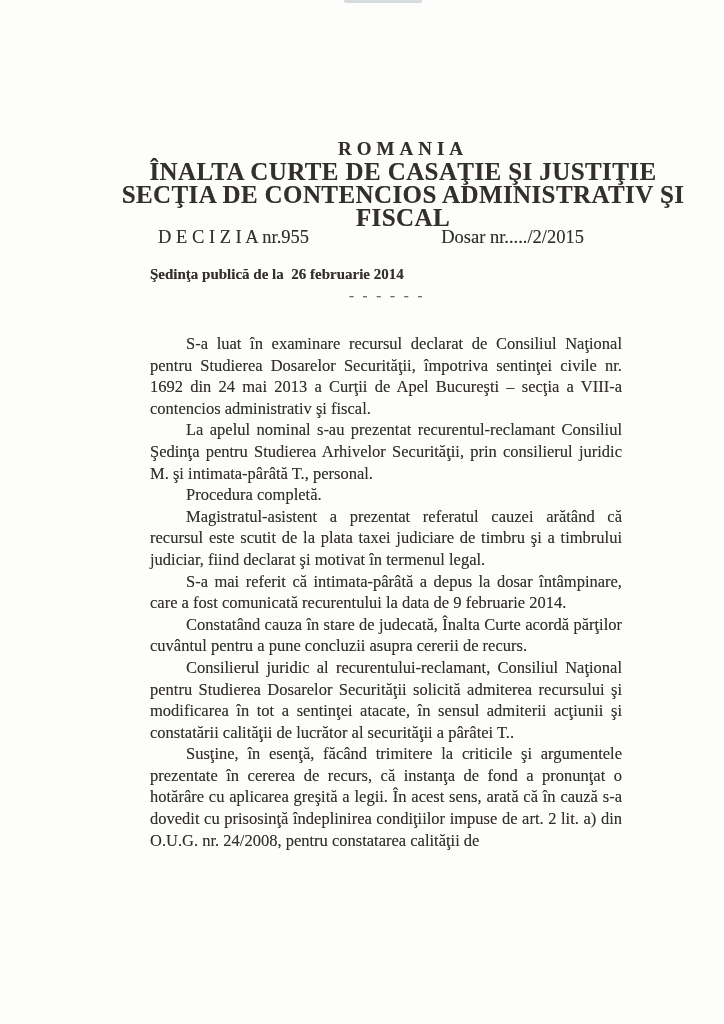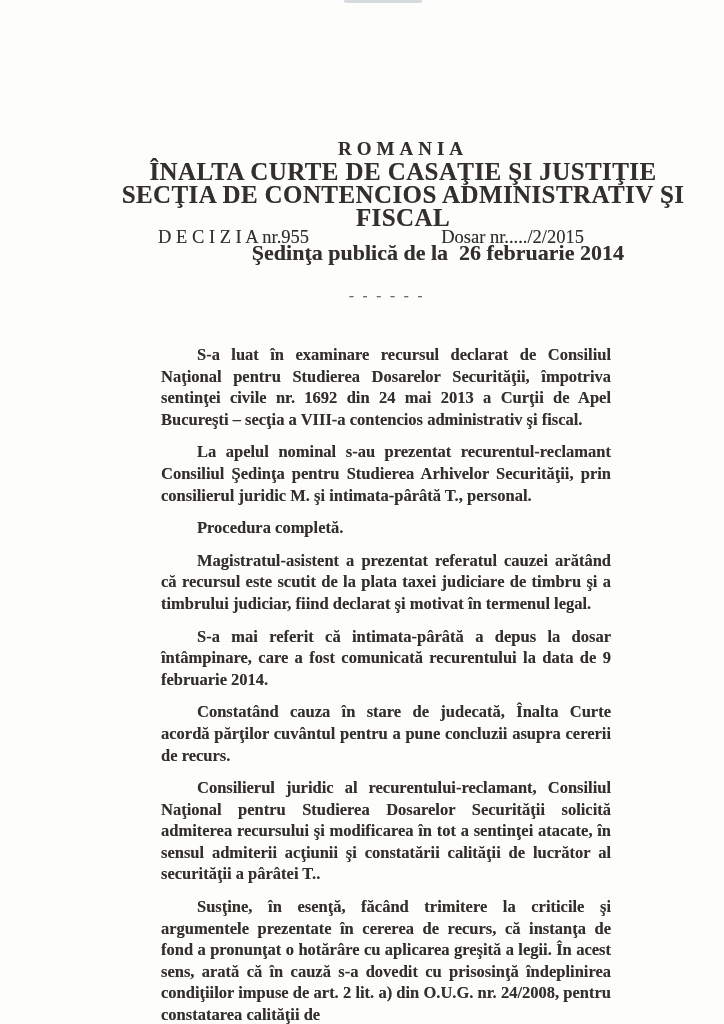--- a/index.html
+++ b/index.html
@@ -52,26 +52,26 @@
     top: 226px;
     left: 158px;
     width: 426px;
     display: flex;
     justify-content: space-between;
     font-size: 18.5px;
     line-height: 23px;
   }
   .session-line {
     position: absolute;
-    top: 241px;
+    top: 263px;
     left: 150px;
     width: 474px;
-    text-align: right;
+    text-align: left;
     font-weight: bold;
-    font-size: 22px;
+    font-size: 15px;
     line-height: 23px;
     white-space: pre-wrap;
   }
   .separator-dashes {
     position: absolute;
     top: 287px;
     left: 150px;
     width: 474px;
     text-align: center;
     font-size: 15px;
@@ -82,23 +82,22 @@
   .decision-body {
     position: absolute;
     top: 333px;
     left: 150px;
     width: 472px;
     font-size: 16.5px;
     line-height: 21.6px;
     text-align: justify;
   }
   .decision-body p {
-    margin: 11px;
+    margin: 0;
     text-indent: 36px;
-    font-weight: bold;
   }
 </style>
 </head>
 <body>
 
 <div class="page">
 
   <div class="scan-top-mark"></div>
 
   <div class="doc-header">

